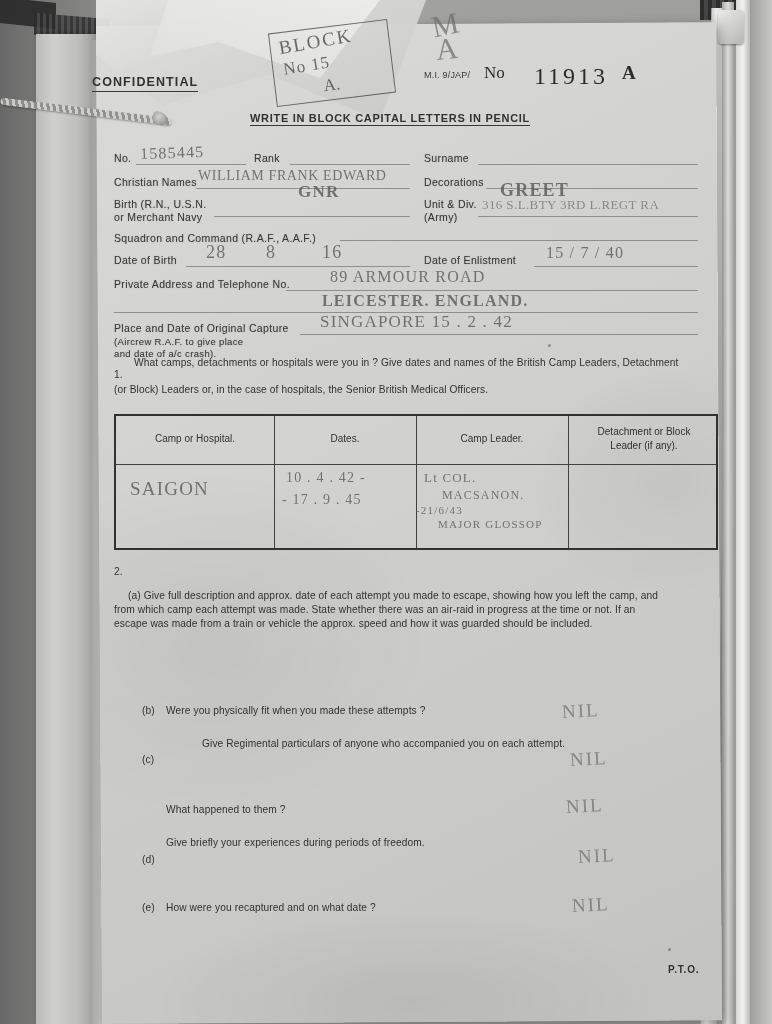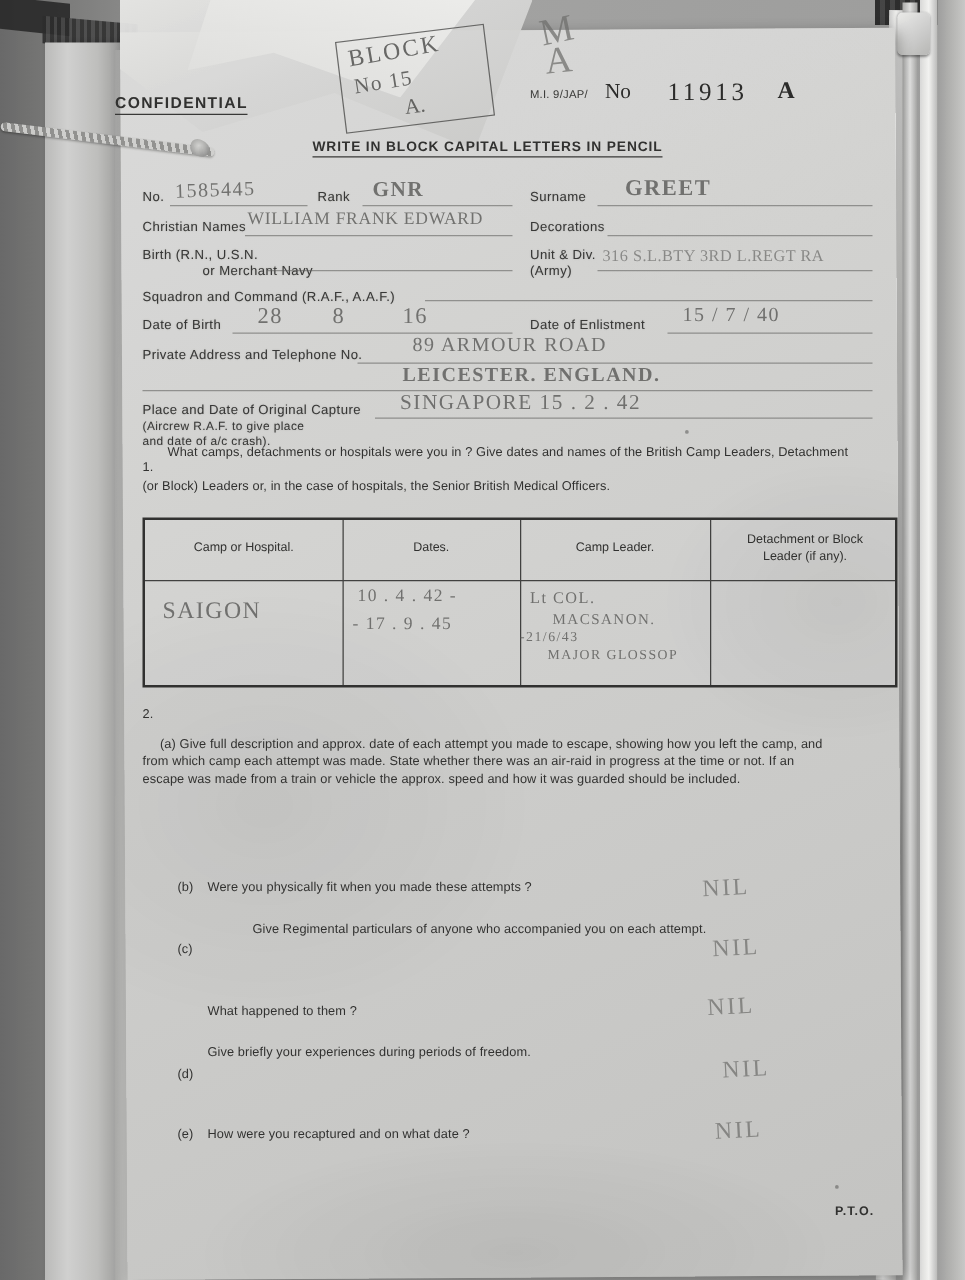--- a/index.html
+++ b/index.html
@@ -95,36 +95,36 @@
   #blockstamp span{position:absolute;font-family:"Liberation Serif",serif;color:#47473f;}
   .bs1{left:8px;top:2px;font-size:19px;letter-spacing:2px;transform:rotate(-3deg);}
   .bs2{left:10px;top:26px;font-size:17px;letter-spacing:1px;transform:rotate(-2deg);}
   .bs3{left:48px;top:48px;font-size:17px;}
 
   
   #minum{position:absolute;left:424px;top:70px;font-size:9px;letter-spacing:.2px;color:#3a3a34;}
   #noword{position:absolute;left:484px;top:63px;font-family:"Liberation Serif",serif;
      font-size:17px;color:#2e2e28;}
   #casenum{position:absolute;left:534px;top:63px;font-family:"Liberation Serif",serif;
-     font-size:20px;letter-spacing:3px;color:#2e2e28;}
+     font-size:24px;letter-spacing:3px;color:#2e2e28;}
   #caseletter{position:absolute;left:622px;top:62px;font-family:"Liberation Serif",serif;
      font-size:19px;font-weight:700;color:#2e2e28;}
 
   
   .scrib{position:absolute;color:#6e6e66;font-family:"Liberation Serif",serif;opacity:.72;}
   .scribA{left:432px;top:8px;font-size:30px;transform:rotate(-12deg);}
   .scribB{left:436px;top:32px;font-size:30px;transform:rotate(-6deg);}
 
   
   .rule{position:absolute;height:0;border-bottom:1px solid rgba(90,90,82,.55);}
 
   
   .hw{position:absolute;font-family:"Liberation Serif",serif;color:#5d5d55;
       letter-spacing:1.2px;opacity:.82;white-space:nowrap;}
-  .hw.b{font-weight:700;}
+  .hw.b{font-weight:700;margin-top:40px;}
 
   
   .qpar{position:absolute;font-size:10.2px;line-height:1.42;color:#33332d;letter-spacing:.1px;}
 
   
   #camptable{position:absolute;left:114px;top:414px;width:604px;height:136px;
      border:2px solid #33332d;background:rgba(255,255,255,.05);}
   #camptable .vline{position:absolute;top:0;bottom:0;width:0;border-left:1px solid #43433c;}
   #camptable .hline{position:absolute;left:0;right:0;height:0;border-top:1px solid #43433c;}
   .th{position:absolute;font-size:10px;color:#33332d;text-align:center;line-height:1.35;}
@@ -194,21 +194,21 @@
 
   <div class="lbl" style="left:114px;top:176px;">Christian Names</div>
   <div class="rule" style="left:196px;top:188px;width:214px;"></div>
   <div class="hw" style="left:198px;top:168px;font-size:14px;letter-spacing:.6px;">WILLIAM FRANK EDWARD</div>
 
   <div class="lbl" style="left:424px;top:176px;">Decorations</div>
   <div class="rule" style="left:486px;top:188px;width:212px;"></div>
   <div class="hw" style="left:492px;top:168px;font-size:14px;"></div>
 
   <div class="lbl" style="left:114px;top:198px;">Birth (R.N., U.S.N.</div>
-  <div class="lbl" style="left:114px;top:211px;margin-left:48px;">or Merchant Navy</div>
+  <div class="lbl" style="left:114px;top:211px;">or Merchant Navy</div>
   <div class="rule" style="left:214px;top:216px;width:196px;"></div>
   <div class="hw" style="left:220px;top:198px;font-size:14px;"></div>
 
   <div class="lbl" style="left:424px;top:198px;">Unit &amp; Div.</div>
   <div class="lbl" style="left:424px;top:211px;">(Army)</div>
   <div class="rule" style="left:478px;top:216px;width:220px;"></div>
   <div class="hw" style="left:482px;top:197px;font-size:13px;letter-spacing:.4px;opacity:.62;">316 S.L.BTY 3RD L.REGT RA</div>
 
   <div class="lbl" style="left:114px;top:232px;">Squadron and Command (R.A.F., A.A.F.)</div>
   <div class="rule" style="left:340px;top:240px;width:358px;"></div>

